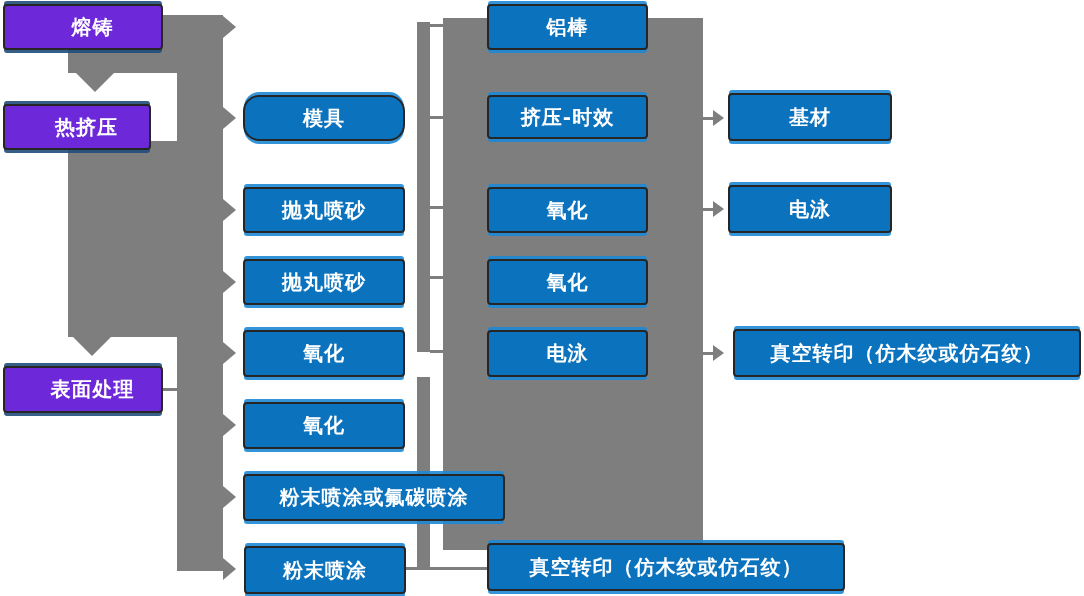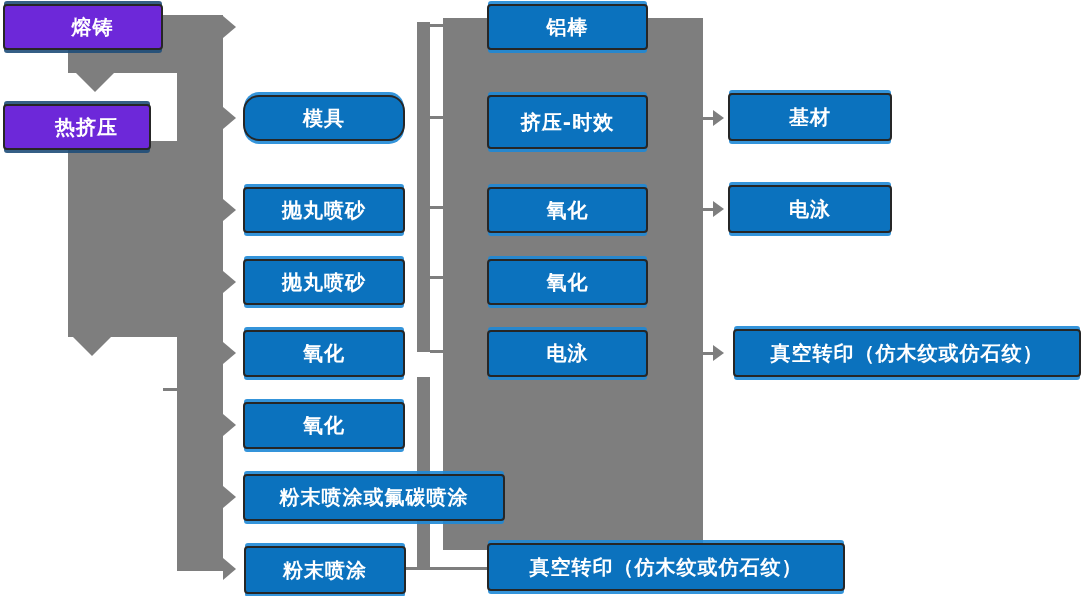--- a/index.html
+++ b/index.html
@@ -77,20 +77,23 @@
   <div class="tri tri-right-sm" style="left:713px;top:201px;"></div>
   <div class="gline" style="left:700px;top:352px;width:14px;height:3px;"></div>
   <div class="tri tri-right-sm" style="left:713px;top:345px;"></div>
 
   <div class="node dark" style="left:3px;top:4px;width:160px;height:46px;">
     <span>熔铸</span>
   </div>
   <div class="node dark" style="left:3px;top:95px;width:148px;height:46px;margin-top:9px;">
     <span>热挤压</span>
   </div>
+  <div class="node dark" style="left:3px;top:366px;width:160px;height:47px;">
+    <span>表面处理</span>
+  </div>
 
   <div class="node" style="left:243px;top:95px;width:162px;height:46px;border-radius:16px;">
     <span>模具</span>
   </div>
   <div class="node" style="left:243px;top:187px;width:162px;height:46px;">
     <span>抛丸喷砂</span>
   </div>
   <div class="node" style="left:243px;top:259px;width:162px;height:46px;">
     <span>抛丸喷砂</span>
   </div>
@@ -103,21 +106,21 @@
   <div class="node" style="left:243px;top:474px;width:262px;height:47px;">
     <span>粉末喷涂或氟碳喷涂</span>
   </div>
   <div class="node" style="left:244px;top:546px;width:162px;height:48px;">
     <span>粉末喷涂</span>
   </div>
 
   <div class="node" style="left:487px;top:4px;width:161px;height:46px;font-family:Liberation Mono, monospace;">
     <span>铝棒</span>
   </div>
-  <div class="node" style="left:487px;top:95px;width:161px;height:54px;text-align:right;">
+  <div class="node" style="left:487px;top:95px;width:161px;height:44px;text-align:right;">
     <span>挤压-时效</span>
   </div>
   <div class="node" style="left:487px;top:187px;width:161px;height:46px;">
     <span>氧化</span>
   </div>
   <div class="node" style="left:487px;top:259px;width:161px;height:46px;">
     <span>氧化</span>
   </div>
   <div class="node" style="left:487px;top:330px;width:161px;height:47px;">
     <span>电泳</span>

